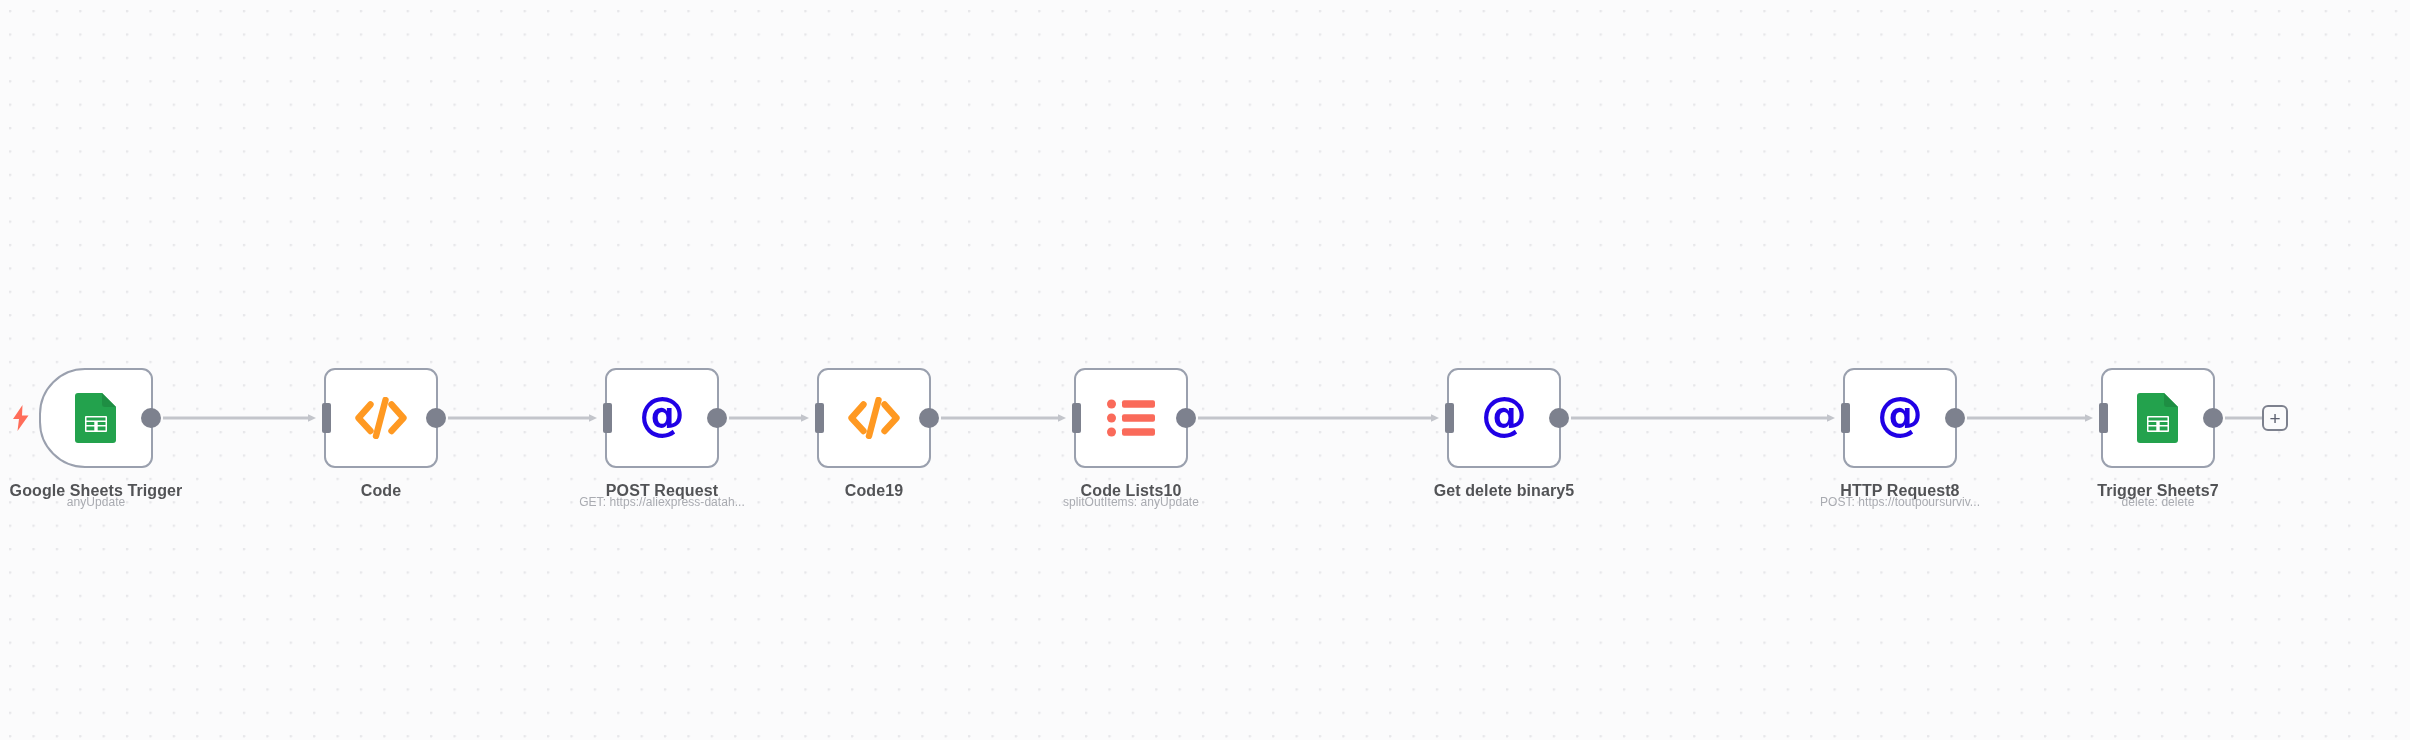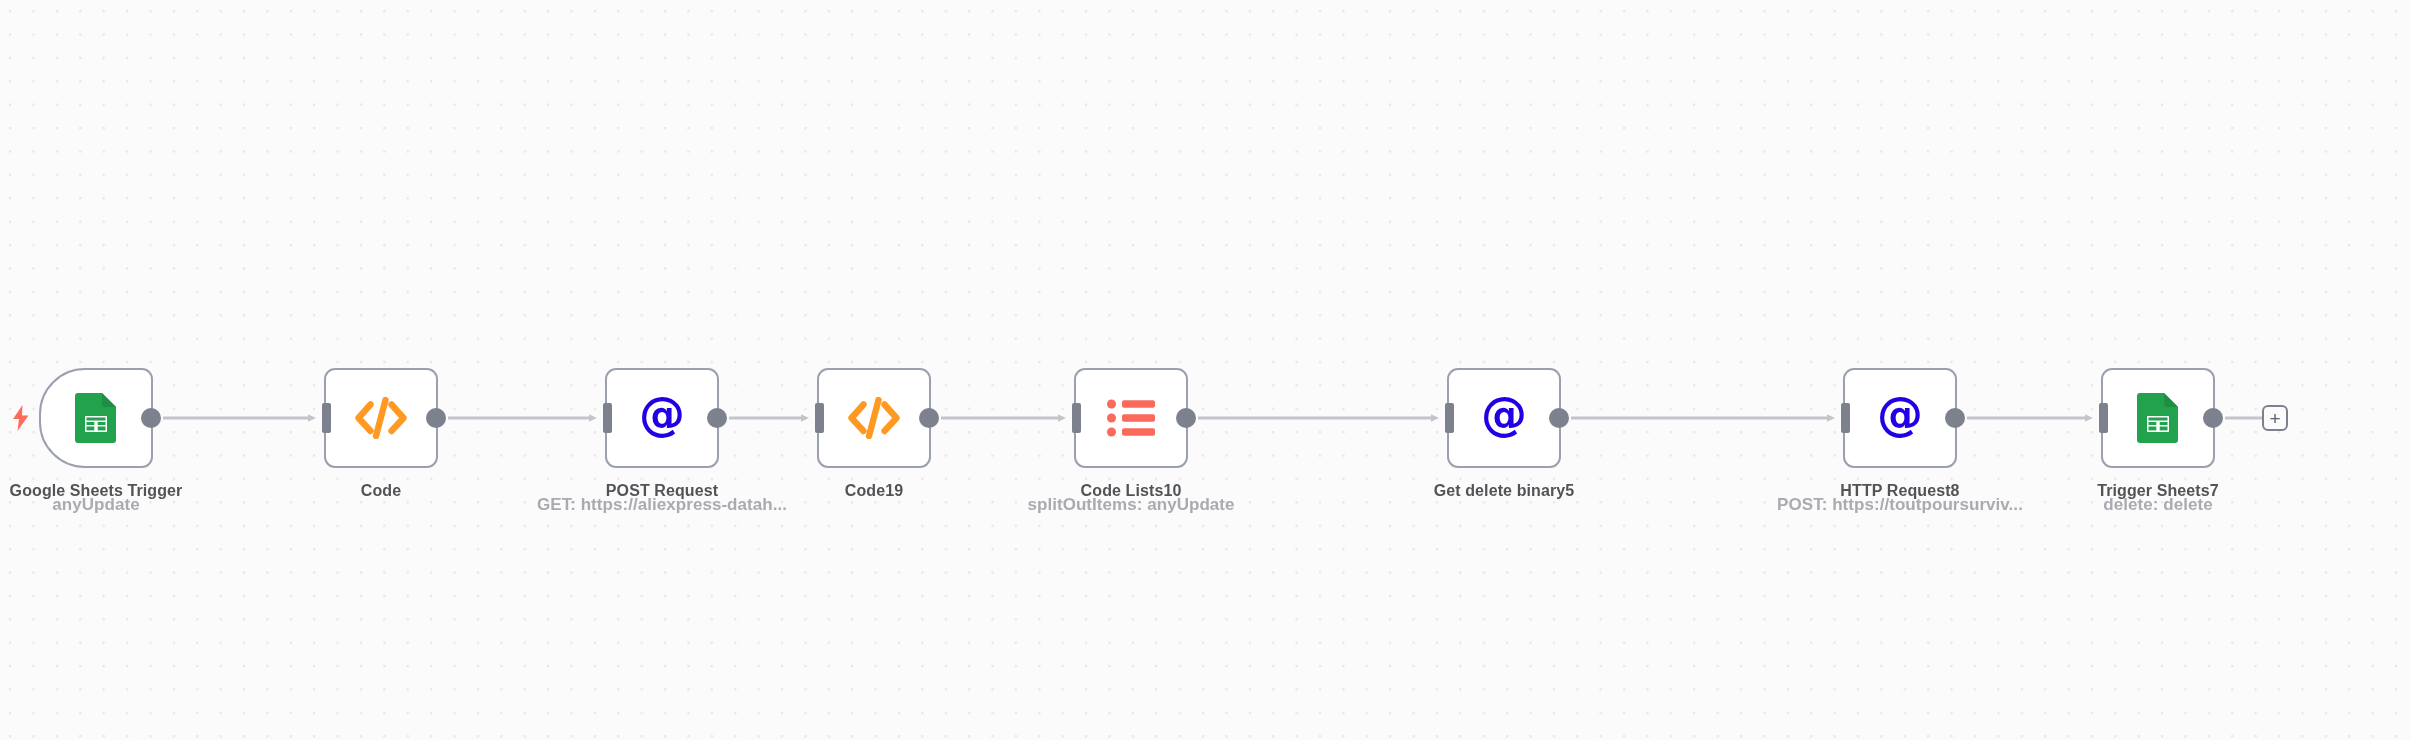--- a/index.html
+++ b/index.html
@@ -101,22 +101,22 @@
     font-weight: 700;
     color: #525356;
     letter-spacing: .1px;
   }
   .node-sub {
     position: absolute;
     top: 127px;
     left: 50%;
     transform: translateX(-50%);
     white-space: nowrap;
-    font-size: 17px;
-    font-weight: 700;
+    font-size: 12px;
+    font-weight: 400;
     color: #a9abb1;
     letter-spacing: .05px;
   }
 
   
   #add-node-button {
     position: absolute;
     width: 26px;
     height: 26px;
     box-sizing: border-box;

